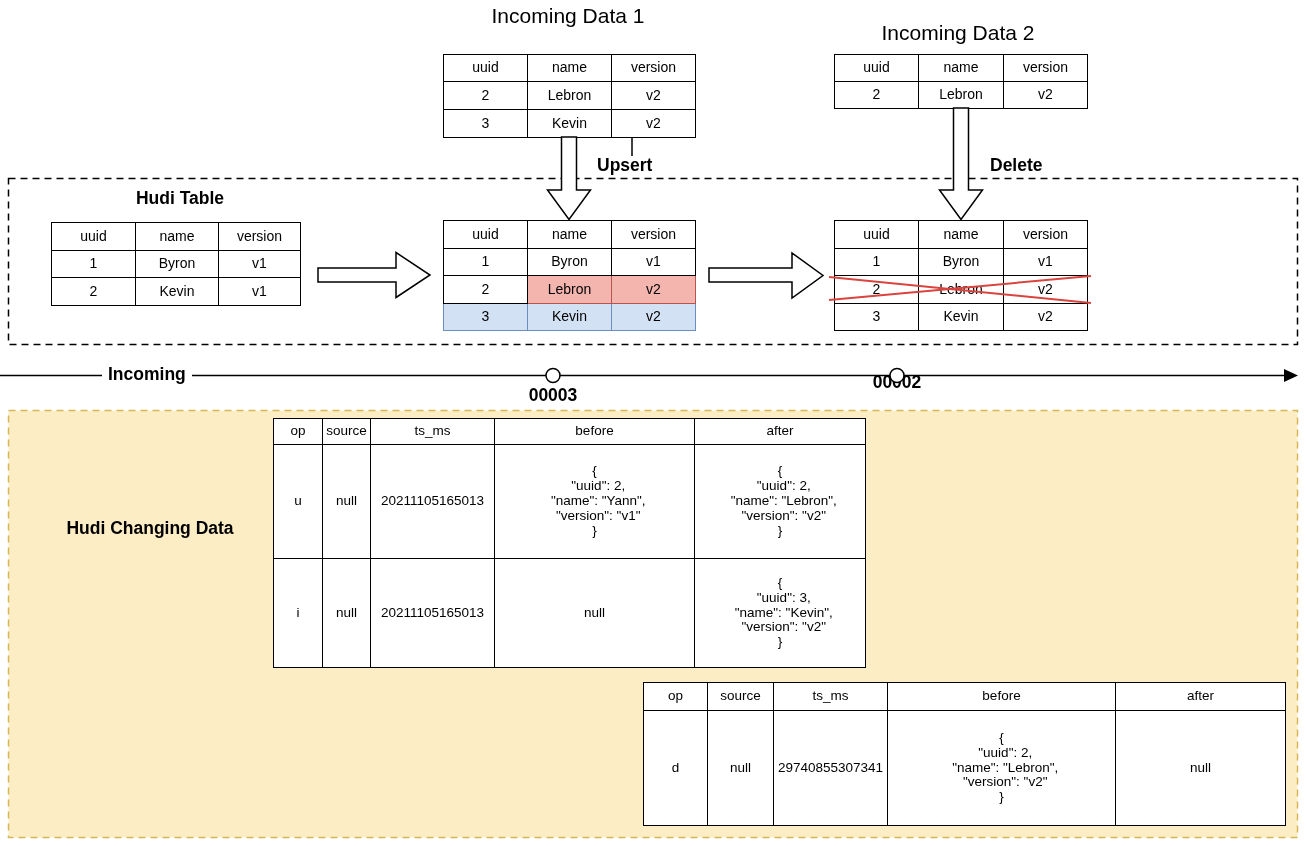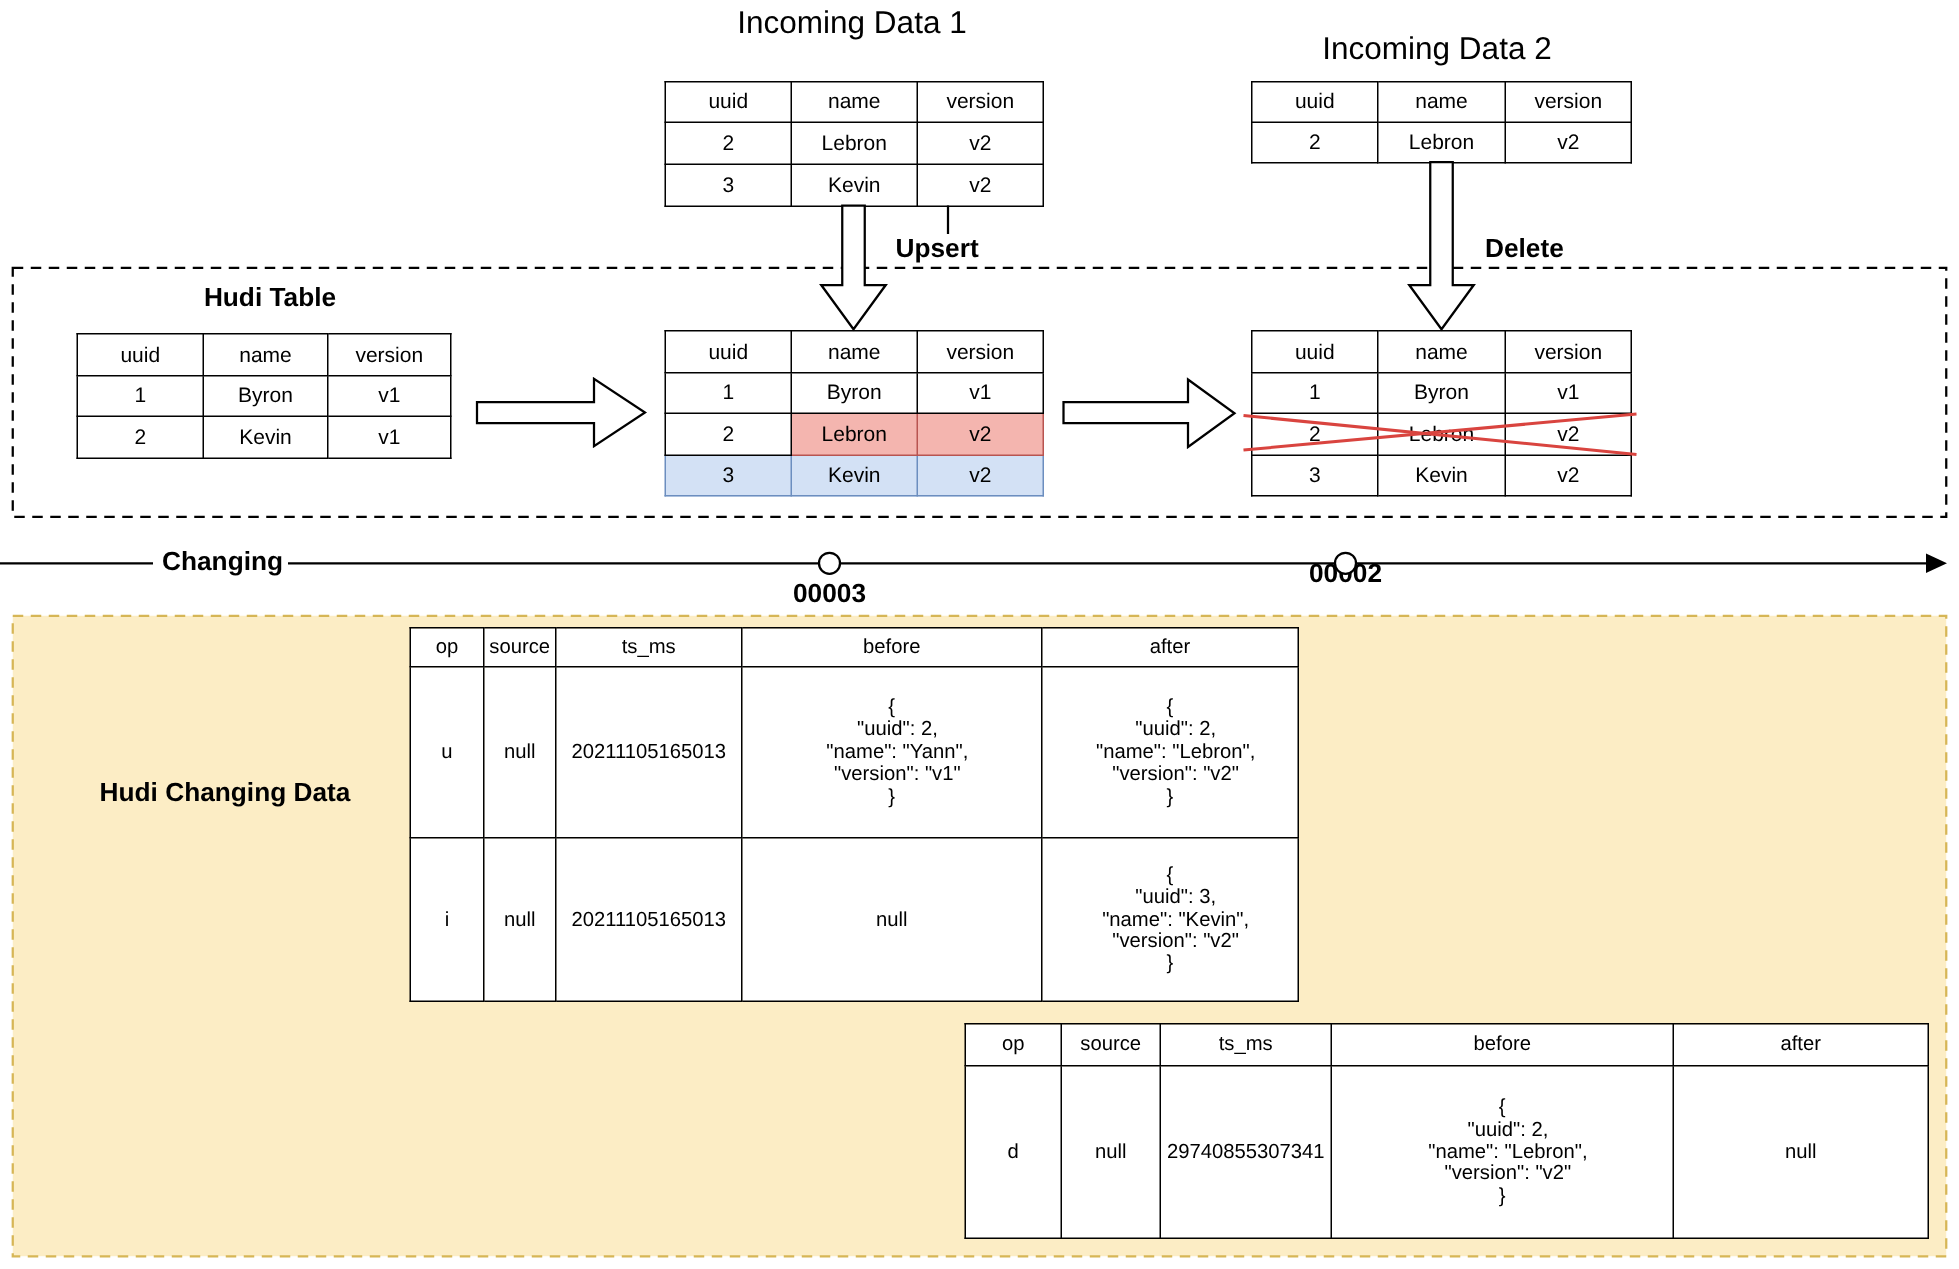--- a/index.html
+++ b/index.html
@@ -23,21 +23,21 @@
   <svg class="layer">
     <rect x="8.5" y="178.5" width="1289" height="166" fill="none" stroke="#000" stroke-width="1.5" stroke-dasharray="7,5"></rect>
     <rect x="8.5" y="410.5" width="1289" height="427" stroke-width="1.5" stroke-dasharray="7,5" fill="#fcedc5" stroke="#d6b656"></rect>
   </svg>
 
   <div class="big-title" style="left:398px;top:4px;width:340px">Incoming Data 1</div>
   <div class="big-title" style="left:788px;top:21px;width:340px">Incoming Data 2</div>
   <div class="lbl" style="left:597px;top:155px">Upsert</div>
   <div class="lbl" style="left:990px;top:155px">Delete</div>
   <div class="lbl" style="left:120px;top:188px;width:120px">Hudi Table</div>
-  <div class="lbl" style="left:108px;top:364px">Changing</div>
+  <div class="lbl" style="left:108px;top:364px">Incoming</div>
   <div class="lbl" style="left:518px;top:385px;width:70px">00003</div>
   <div class="lbl" style="left:862px;top:372px;width:70px">00002</div>
   <div class="lbl" style="left:30px;top:518px;width:240px">Hudi Changing Data</div>
 
   <table class="dtbl" style="left:443px;top:54px">
     <colgroup>
         <col style="width:84px">
         <col style="width:84px">
         <col style="width:84px">
       </colgroup>

